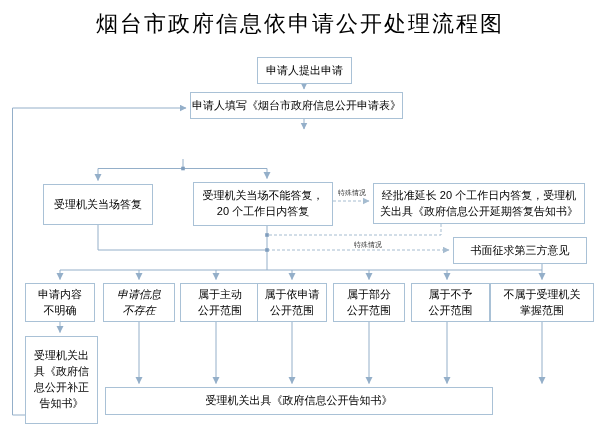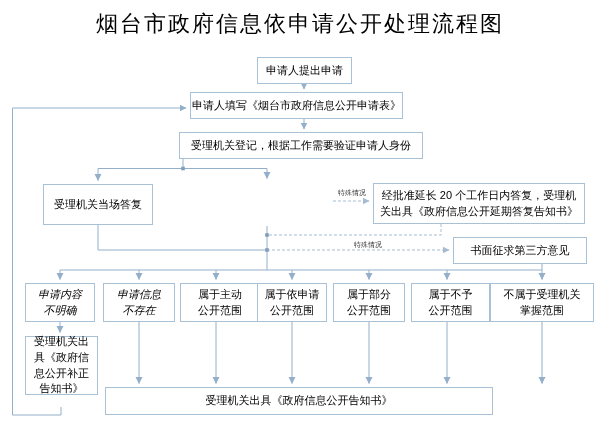--- a/index.html
+++ b/index.html
@@ -74,43 +74,44 @@
   <div class="title">烟台市政府信息依申请公开处理流程图</div>
 
   <div class="bx" style="left:257px;top:57px;width:95px;height:27px;">
     <span>申请人提出申请</span>
   </div>
 
   <div class="bx" style="left:190px;top:92px;width:213px;height:27px;">
     <span>申请人填写《烟台市政府信息公开申请表》</span>
   </div>
 
-  <div class="bx" style="left:179px;top:132px;width:244px;height:27px;">
-    <span>受理机关登记，根据工作需要验证申请人身份</span>
-  </div>
 
   <div class="bx" style="left:43px;top:184px;width:110px;height:41px;text-align:center;">
     <span>受理机关当场答复</span>
   </div>
 
+  <div class="bx" style="left:193px;top:182px;width:140px;height:44px;">
+    <span>受理机关当场不能答复，</span>
+    <span>20 个工作日内答复</span>
+  </div>
 
   <div class="bx" style="left:373px;top:183px;width:212px;height:41px;text-align:center;">
     <span>经批准延长 20 个工作日内答复，受理机</span>
     <span>关出具《政府信息公开延期答复告知书》</span>
   </div>
 
   <div class="elabel" style="left:330px;top:188px;width:44px;">特殊情况</div>
 
   <div class="bx" style="left:453px;top:237px;width:134px;height:27px;">
     <span>书面征求第三方意见</span>
   </div>
 
   <div class="elabel" style="left:346px;top:240px;width:44px;">特殊情况</div>
 
-  <div class="bx" style="left:25px;top:283px;width:70px;height:39px;font-style:italic;">
+  <div class="bx" style="left:25px;top:283px;width:70px;height:39px;">
     <span>申请内容</span>
     <span>不明确</span>
   </div>
 
   <div class="bx" style="left:103px;top:283px;width:72px;height:39px;font-style:italic;">
     <span>申请信息</span>
     <span>不存在</span>
   </div>
 
   <div class="bx" style="left:180px;top:283px;width:80px;height:39px;">
@@ -131,21 +132,21 @@
   <div class="bx" style="left:411px;top:283px;width:79px;height:39px;">
     <span>属于不予</span>
     <span>公开范围</span>
   </div>
 
   <div class="bx" style="left:490px;top:283px;width:104px;height:39px;">
     <span>不属于受理机关</span>
     <span>掌握范围</span>
   </div>
 
-  <div class="bx" style="left:25px;top:336px;width:73px;height:59px;">
+  <div class="bx" style="left:25px;top:336px;width:73px;height:88px;">
     <span>受理机关出</span>
     <span>具《政府信</span>
     <span>息公开补正</span>
     <span>告知书》</span>
   </div>
 
   <div class="bx" style="left:105px;top:387px;width:388px;height:28px;">
     <span>受理机关出具《政府信息公开告知书》</span>
   </div>
 

